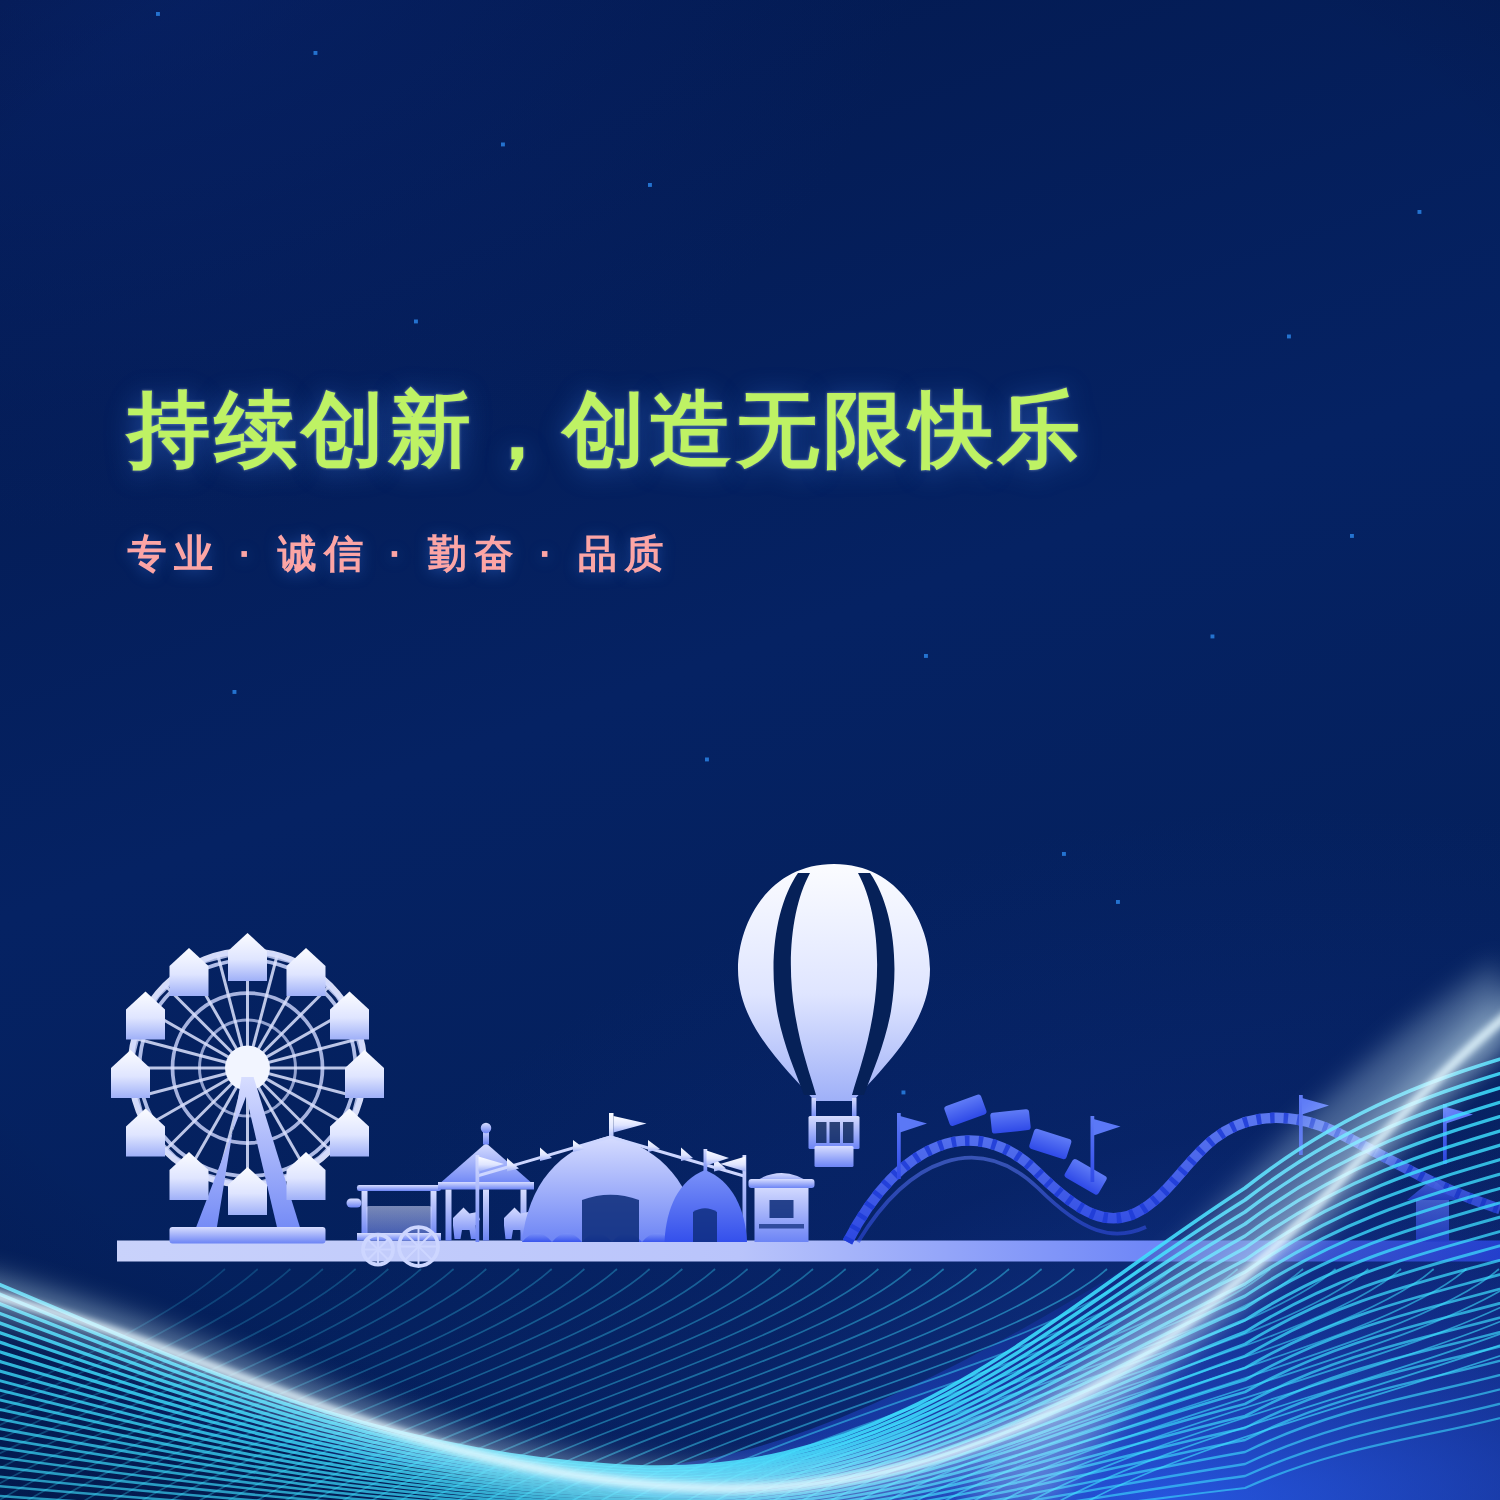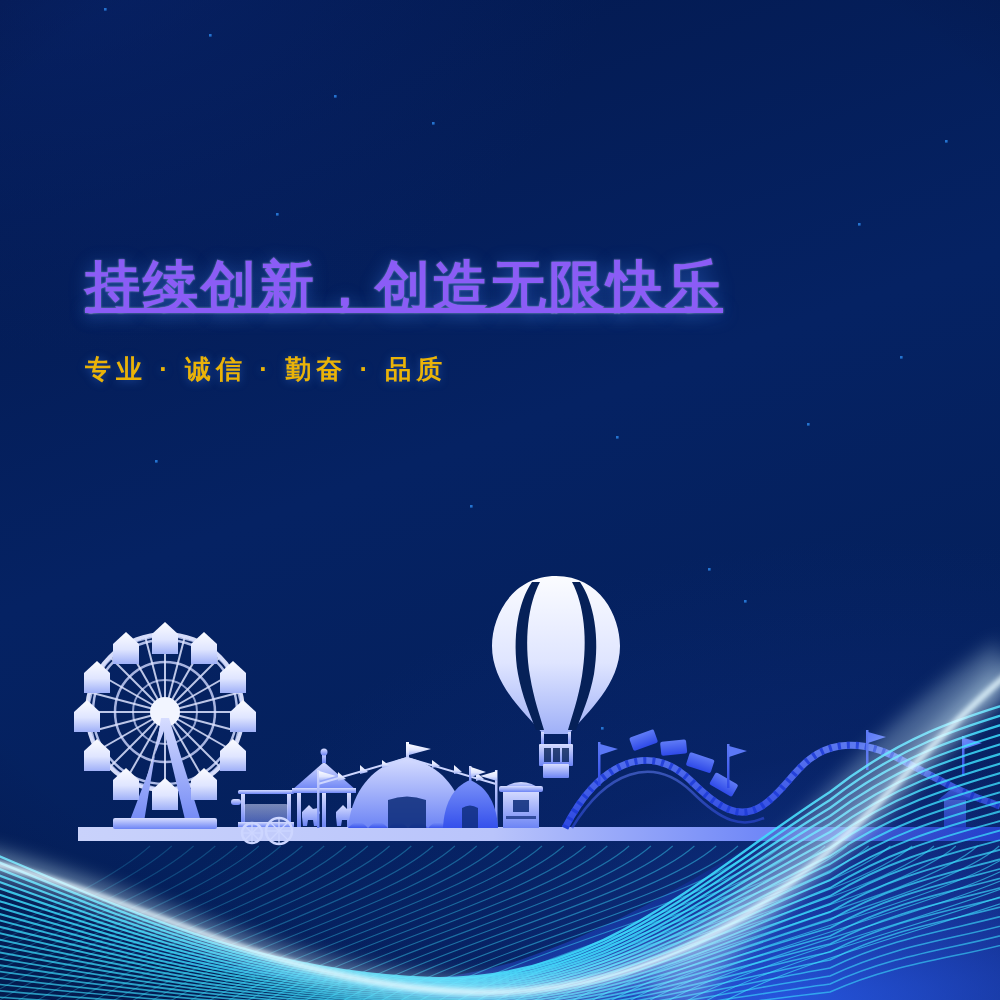--- a/index.html
+++ b/index.html
@@ -441,16 +441,16 @@
         <path d="M 1086.4 846 C 1026.4 900, 761.8 950, 671.8 1010" fill="none" stroke="#3de0ff" stroke-width="1.15" opacity="0.61"></path>
         <path d="M 1108.2 846 C 1048.2 900, 780.9 950, 690.9 1010" fill="none" stroke="#3de0ff" stroke-width="1.15" opacity="0.62"></path>
         <path d="M 1130.0 846 C 1070.0 900, 800.0 950, 710.0 1010" fill="none" stroke="#3de0ff" stroke-width="1.15" opacity="0.63"></path>
       </g>
       <path d="M -20 860 C 150 900, 280 986, 470 992 C 660 998, 790 900, 900 780 C 950 726, 985 692, 1020 664" fill="none" stroke="#d8f6ff" stroke-width="26" opacity="0.42" filter="url(#blurA)"></path>
       <path d="M -20 860 C 150 900, 280 986, 470 992 C 660 998, 790 900, 900 780 C 950 726, 985 692, 1020 664" fill="none" stroke="#eafaff" stroke-width="6" opacity="0.92" filter="url(#blurB)"></path>
       <path d="M 700 1000 C 800 880, 900 770, 1000 700 L 1000 640 C 880 720, 760 860, 640 1000 Z" fill="#d8f6ff" opacity="0.30" filter="url(#blurA)"></path>
     </svg>
 
 <div id="copy">
-      <div id="title" style="color: #8b5cf6; text-decoration: underline;">持续创新，创造无限快乐</div>
-      <div id="subtitle" style="color: #eab308;">专业 · 诚信 · 勤奋 · 品质</div>
+      <div id="title" style="color: #bef264;">持续创新，创造无限快乐</div>
+      <div id="subtitle" style="color: #fca5a5;">专业 · 诚信 · 勤奋 · 品质</div>
     </div>
   </div>
 
 </body></html>

